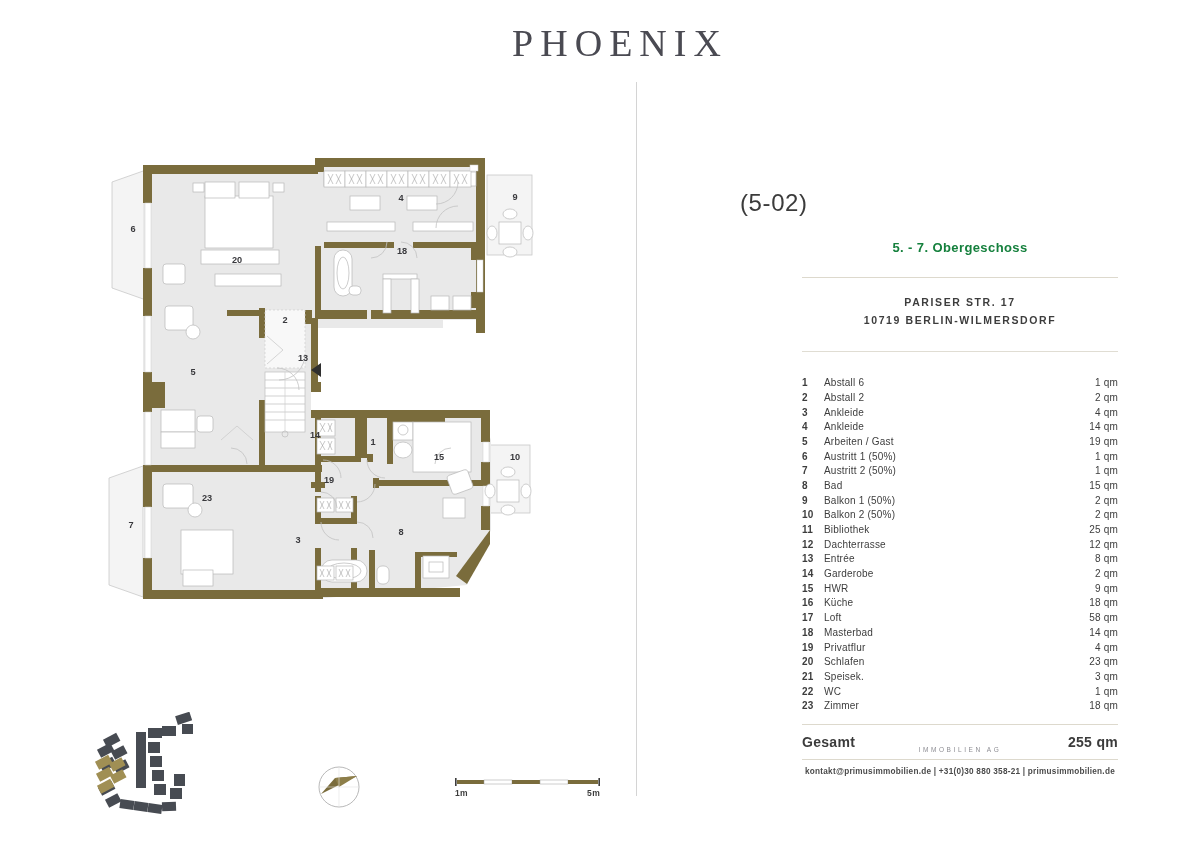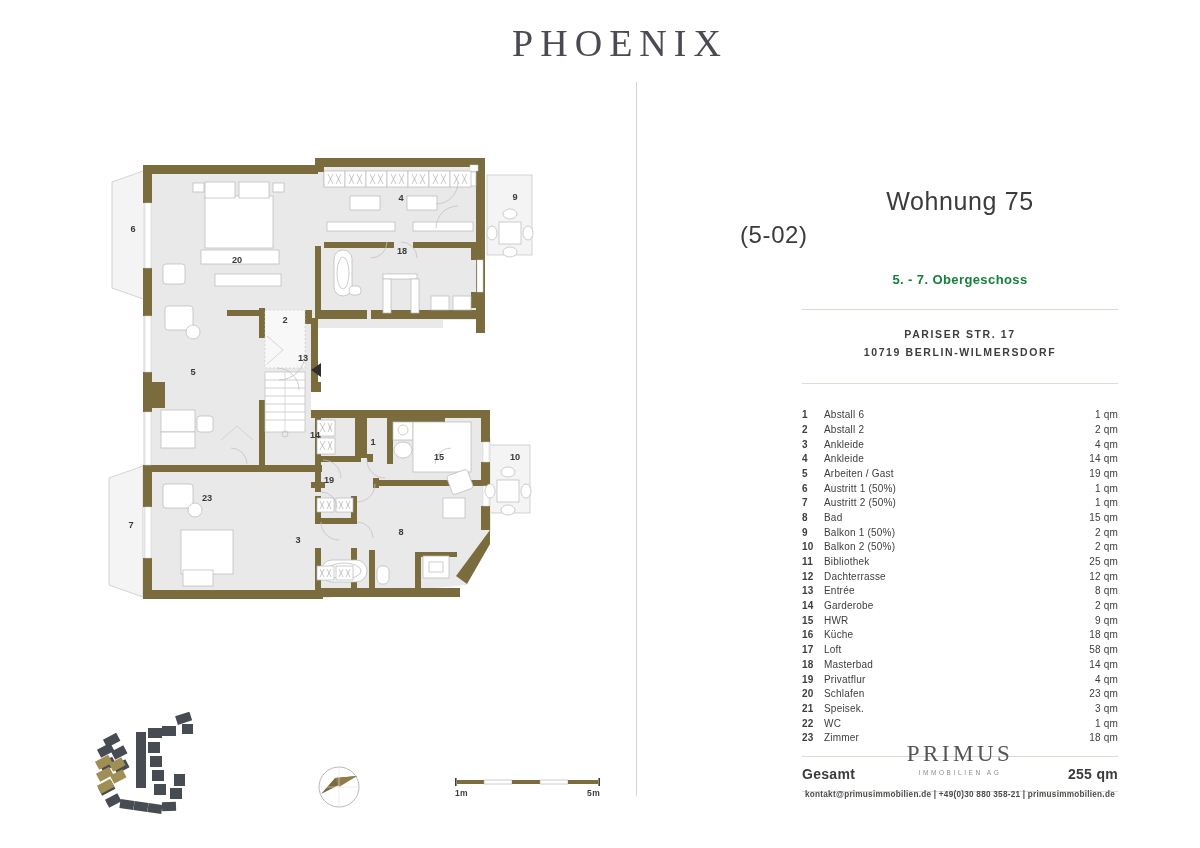--- a/index.html
+++ b/index.html
@@ -416,21 +416,20 @@
       <rect x="85" y="5" width="28" height="4" fill="#ffffff" stroke="#9c9c9c" stroke-width="0.5"></rect>
       <rect x="113" y="5" width="30" height="4" fill="#7a6c3c"></rect>
     </svg>
   </div>
   <div class="sc-labels">
     <span>1m</span>
     <span>5m</span>
   </div>
 
   <div class="rpanel">
-    <div class="rp-title">Wohnung 75</div>
     <div class="rp-sub">(5-02)</div>
     <div class="rp-floor">5. - 7. Obergeschoss</div>
 
     <div class="rule"></div>
 
     <div class="addr">
       <div>PARISER STR. 17</div>
       <div>10719  BERLIN-WILMERSDORF</div>
     </div>
 
@@ -559,18 +558,17 @@
       <div class="tot-rule"></div>
       <div class="totrow">
         <span class="tlabel">Gesamt</span>
         <span class="tval">255 qm</span>
       </div>
       <div class="tot-rule"></div>
     </div>
   </div>
 
   <div class="flogo">
-    <div class="nm">PRIMUS</div>
     <div class="sub">IMMOBILIEN AG</div>
-    <div class="contact">kontakt@primusimmobilien.de  |  +49(0)30 880 358-21  |  primusimmobilien.de</div>
+    <div class="contact">kontakt@primusimmobilien.de  |  +31(0)30 880 358-21  |  primusimmobilien.de</div>
   </div>
 
 </div>
 
 </body></html>

